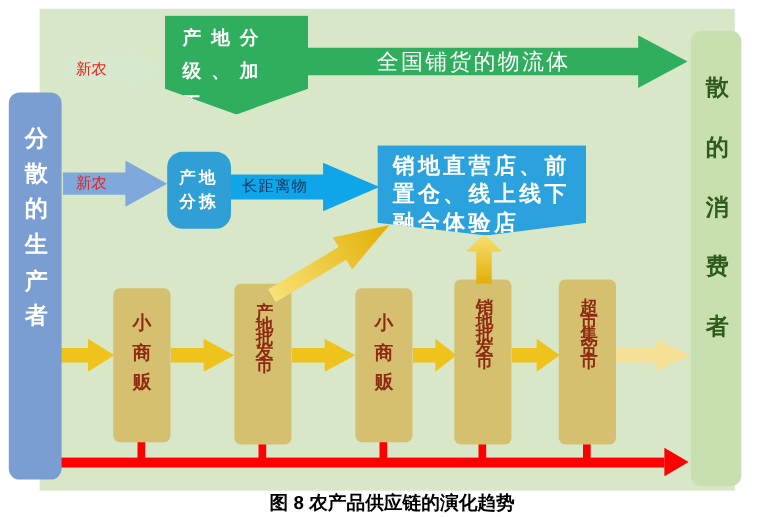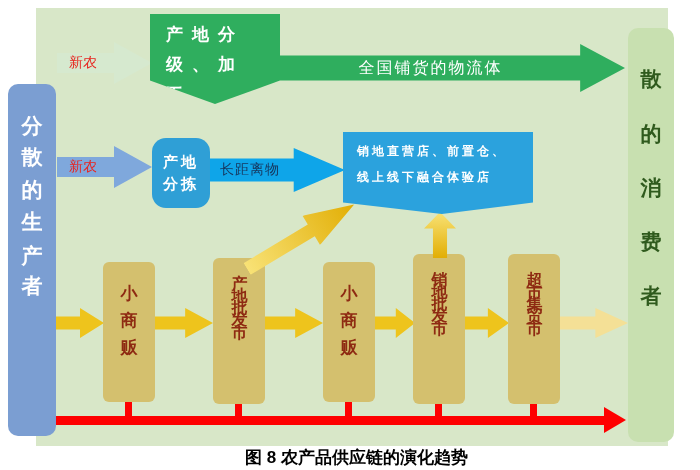--- a/index.html
+++ b/index.html
@@ -17,35 +17,35 @@
   .consumer .vtext{color:#2f5a1d;font-size:21px;letter-spacing:54px;padding-top:24px;}
   
   .barrow{display:flex;align-items:center;font-weight:normal;box-sizing:border-box;z-index:4;}
   .head60{clip-path:polygon(0 26%,60% 26%,60% 0,100% 50%,60% 100%,60% 74%,0 74%);}
   .a-green-light{left:57px;top:42px;width:95px;height:42px;background:#d6e9cf;
                  color:#e8241f;font-size:14px;padding-left:12px;}
   .grading{left:150px;top:14px;width:130px;height:90px;background:#2fae5e;
            clip-path:polygon(0 0,100% 0,100% 74%,50% 100%,0 74%);
            color:#fff;font-weight:bold;font-size:17px;letter-spacing:9px;line-height:30px;
            padding:6px 16px 0 16px;box-sizing:border-box;overflow:hidden;z-index:5;}
-  .a-green-big{left:280px;top:44px;width:345px;height:48px;background:#2fae5e;
+  .a-green-big{left:280px;top:32px;width:345px;height:48px;background:#2fae5e;
                clip-path:polygon(0 24%,87% 24%,87% 0,100% 50%,87% 100%,87% 76%,0 76%);
-               color:#fff;font-size:16px;justify-content:center;padding-right:44px;letter-spacing:2px;}
+               color:#fff;font-size:20px;justify-content:center;padding-right:44px;letter-spacing:2px;}
   .a-blue-med{left:57px;top:146px;width:95px;height:42px;background:#7fa8dc;
               color:#e8241f;font-size:14px;padding-left:12px;}
   .sorting{left:152px;top:138px;width:58px;height:70px;background:#2f9fd6;border-radius:14px;
            color:#fff;font-weight:bold;font-size:15px;letter-spacing:3px;line-height:22px;
            display:flex;align-items:center;justify-content:center;text-align:center;
            padding:0 8px;box-sizing:border-box;z-index:5;}
   .a-blue-pale{left:210px;top:148px;width:135px;height:44px;background:#0ea5e9;
                clip-path:polygon(0 24%,62% 24%,62% 0,100% 50%,62% 100%,62% 76%,0 76%);
                color:#17365d;font-size:14px;padding-left:10px;letter-spacing:1px;}
   .store{left:343px;top:132px;width:190px;height:82px;background:#2ba2dd;
          clip-path:polygon(0 0,100% 0,100% 86%,52% 100%,0 86%);
-         color:#fff;font-weight:bold;font-size:12px;letter-spacing:3px;line-height:26px;
+         color:#fff;font-weight:bold;font-size:20px;letter-spacing:3px;line-height:26px;
          padding:6px 14px 0 14px;box-sizing:border-box;overflow:hidden;z-index:5;}
   .a-blue-last{left:537px;top:156px;width:90px;height:38px;background:#2f7fc1;
                clip-path:polygon(0 26%,58% 26%,58% 0,100% 50%,58% 100%,58% 74%,0 74%);
                color:#fff;font-size:13px;padding-left:10px;}
   
   .tan{background:#d4c06e;border-radius:6px;display:flex;justify-content:center;z-index:4;}
   .tan .vtext{color:#8e2a12;}
   .v3{font-size:17px;letter-spacing:27px;padding-top:8px;}
   .v5{font-size:16px;letter-spacing:12px;padding-top:4px;}
   .t1{left:103px;top:262px;width:52px;height:140px;}

